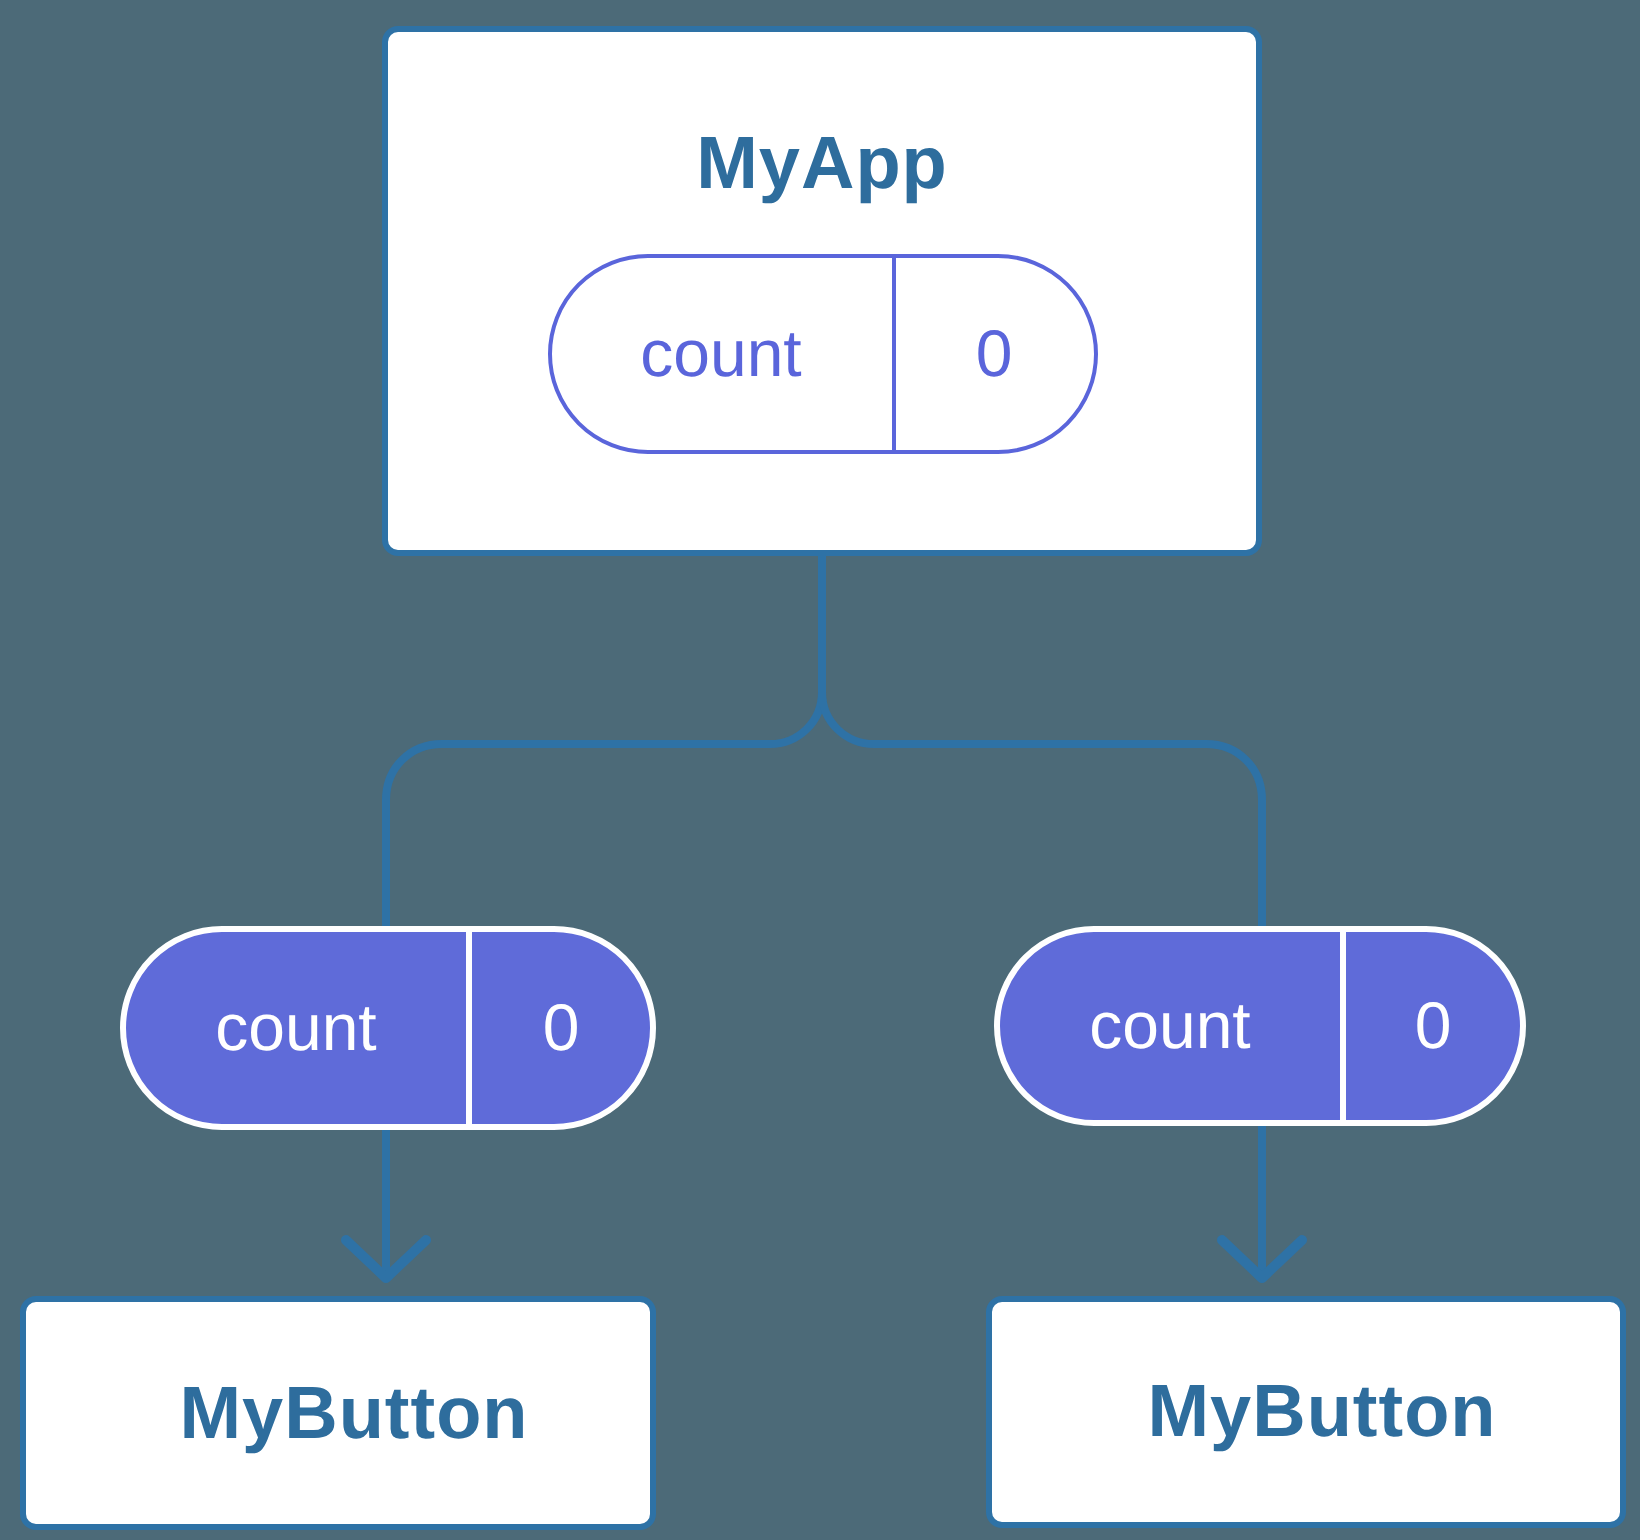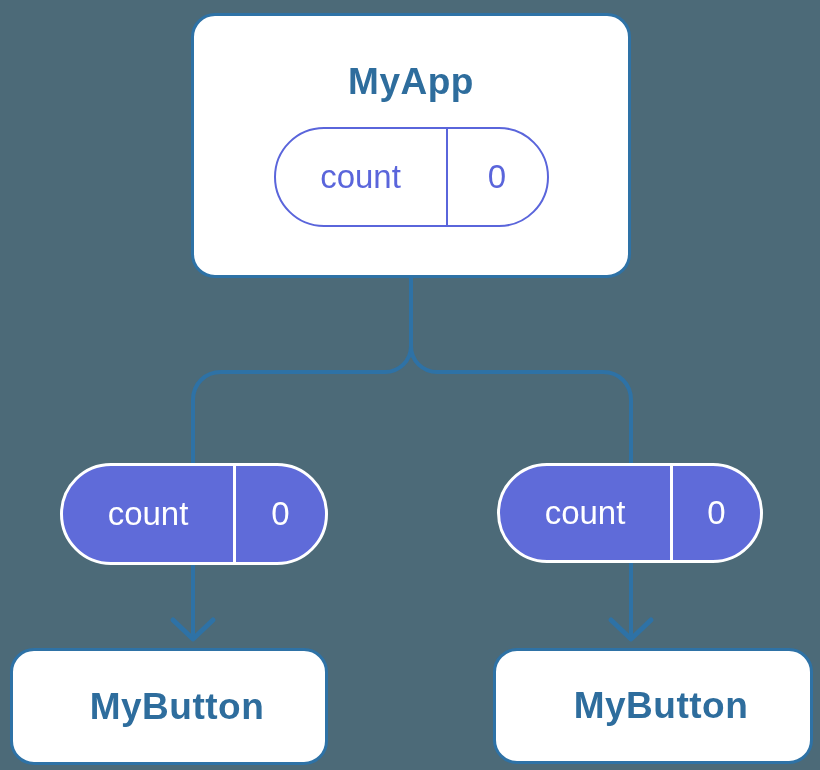--- a/index.html
+++ b/index.html
@@ -31,21 +31,21 @@
     stroke: var(--line, #2E72A6);
     stroke-width: 5;
     stroke-linecap: round;
     stroke-linejoin: round;
   }
   .card {
     position: absolute;
     box-sizing: border-box;
     background: #ffffff;
     border: 3px solid var(--line, #2E72A6);
-    border-radius: 24px;
+    border-radius: 8px;
   }
   .card-title {
     font-size: 37px;
     font-weight: bold;
     color: var(--label, #2E6D9D);
     letter-spacing: 0.5px;
     line-height: 44px;
     text-align: center;
   }
   #root-card {

